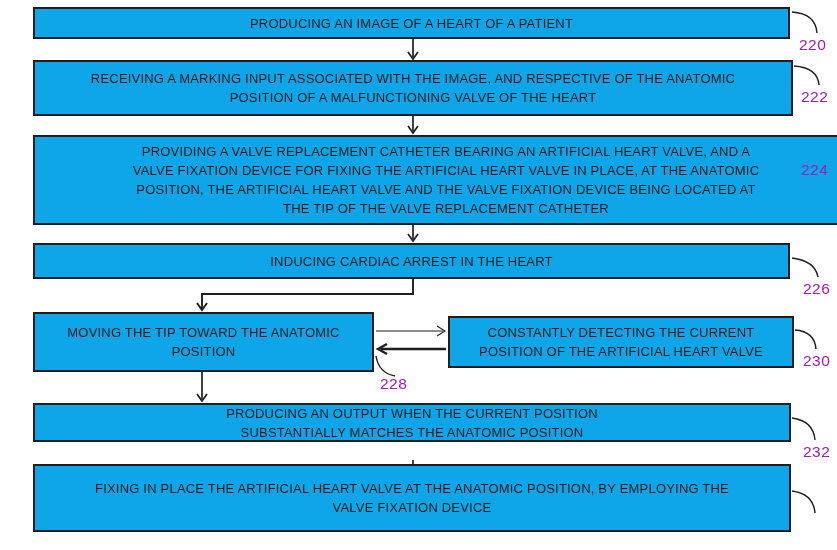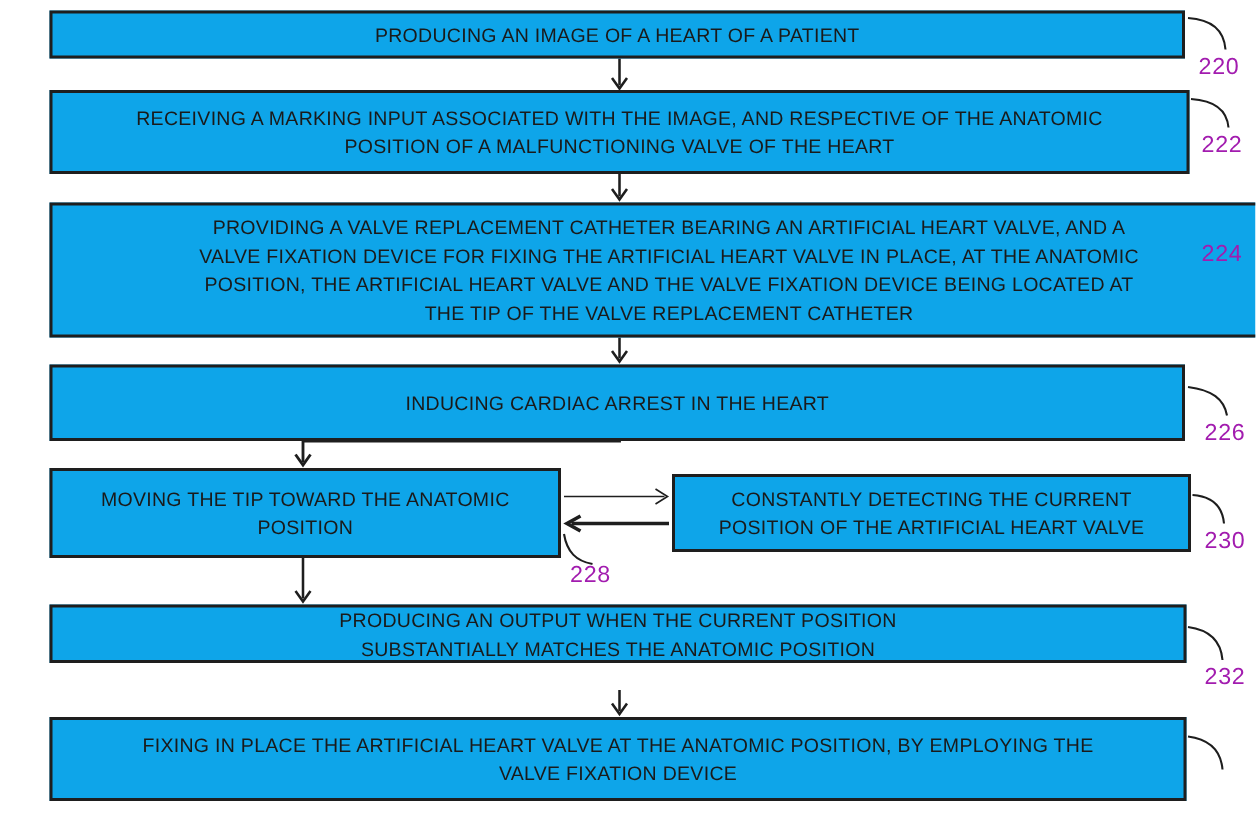--- a/index.html
+++ b/index.html
@@ -49,25 +49,25 @@
     pointer-events: none;
   }
   .connector-layer path, .connector-layer line, .connector-layer polyline {
     stroke: #1e1e1e;
     fill: none;
   }
   
   #box-220 { left: 33px;  top: 7px;   width: 757px; height: 32px; }
   #box-222 { left: 33px;  top: 60px;  width: 760px; height: 56px; }
   #box-224 { left: 33px;  top: 135px; width: 826px; height: 90px; }
-  #box-226 { left: 33px;  top: 243px; width: 757px; height: 51px; }
+  #box-226 { left: 33px;  top: 243px; width: 757px; height: 36px; }
   #box-228 { left: 33px;  top: 312px; width: 341px; height: 60px; }
   #box-230 { left: 448px; top: 316px; width: 346px; height: 52px; }
   #box-232 { left: 33px;  top: 403px; width: 758px; height: 39px; }
-  #box-234 { left: 33px;  top: 478px; width: 758px; height: 56px; }
+  #box-234 { left: 33px;  top: 464px; width: 758px; height: 68px; }
   #ref-220 { left: 799px; top: 36px;  }
   #ref-222 { left: 801px; top: 88px;  }
   #ref-224 { left: 801px; top: 161px; }
   #ref-226 { left: 803px; top: 280px; }
   #ref-228 { left: 380px; top: 375px; }
   #ref-230 { left: 803px; top: 352px; }
   #ref-232 { left: 803px; top: 443px; }
   #ref-234 { left: 838px; top: 516px; text-decoration: underline; }
 </style>
 </head>

